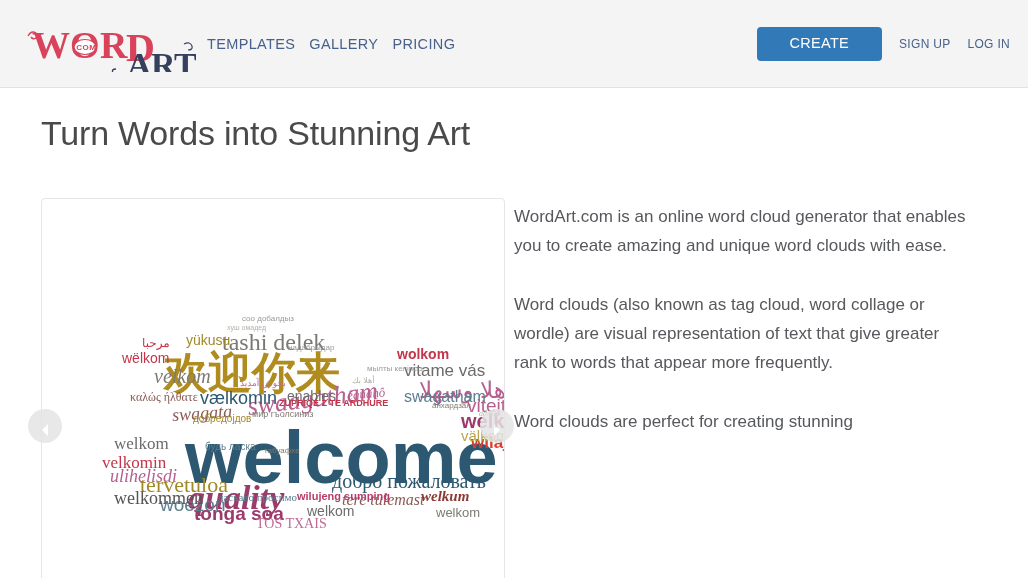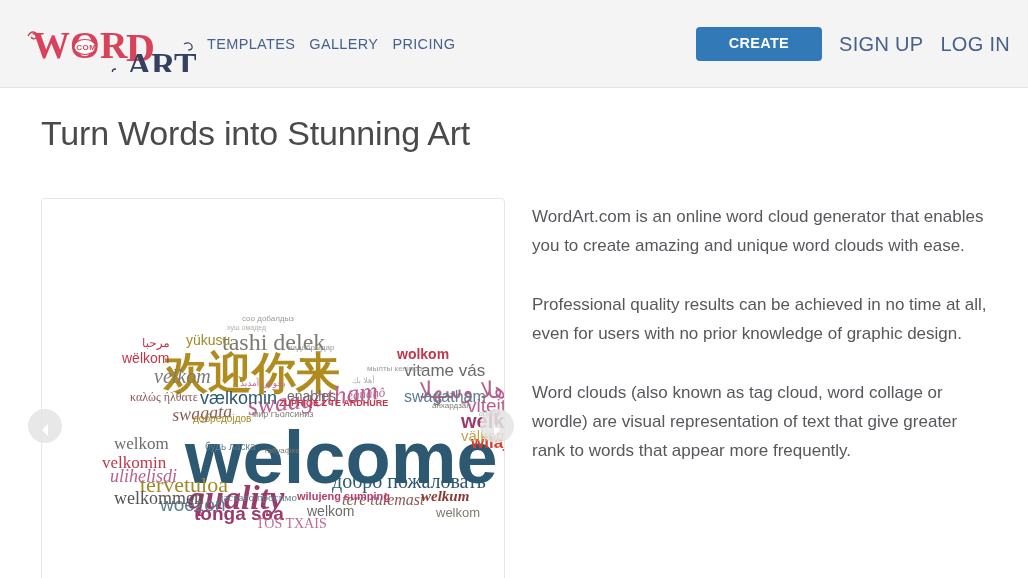--- a/index.html
+++ b/index.html
@@ -76,25 +76,24 @@
     background: #3279b7;
     color: #ffffff;
     font-size: 14.5px;
     letter-spacing: 0.3px;
     border: none;
     border-radius: 4px;
     padding: 10px 33px 11px;
     line-height: 13px;
     cursor: pointer;
     font-family: "Liberation Sans", sans-serif;
-    font-weight: bold;
   }
   .auth-link {
     color: #47618c;
-    font-size: 20px;
+    font-size: 12px;
     letter-spacing: 0.3px;
     text-decoration: none;
     margin-left: 17px;
     white-space: nowrap;
   }
 
   
   .page-title {
     margin: 0;
     position: absolute;
@@ -144,21 +143,21 @@
     padding: 0;
     opacity: 0.85;
   }
   .carousel-arrow.left  { left: 28px; }
   .carousel-arrow.right { left: 480px; }
   .carousel-arrow svg { display: block; margin: 8px auto 0; }
 
   
   .copy-col {
     position: absolute;
-    left: 532px;
+    left: 514px;
     top: 4px;
     width: 462px;
   }
   .copy-col p {
     margin: 0 0 30px 0;
     font-size: 17px;
     line-height: 29px;
     color: #56585c;
   }
 
@@ -280,16 +279,16 @@
     </svg>
   </button>
   <button class="carousel-arrow right">
     <svg width="18" height="18" viewBox="0 0 18 18">
       <path d="M6 3 L12 9 L6 15 Z" fill="#ffffff"></path>
     </svg>
   </button>
 
   <div class="copy-col">
     <p>WordArt.com is an online word cloud generator that enables you to create amazing and unique word clouds with ease.</p>
-    <p>Professional quality results can be achieved in no time at all, even for users with no prior knowledge of graphic design.</p>
     <p>Word clouds (also known as tag cloud, word collage or wordle) are visual representation of text that give greater rank to words that appear more frequently.</p>
+    <p>Word clouds are perfect for creating stunning</p>
   </div>
 </div>
 
 </body></html>

